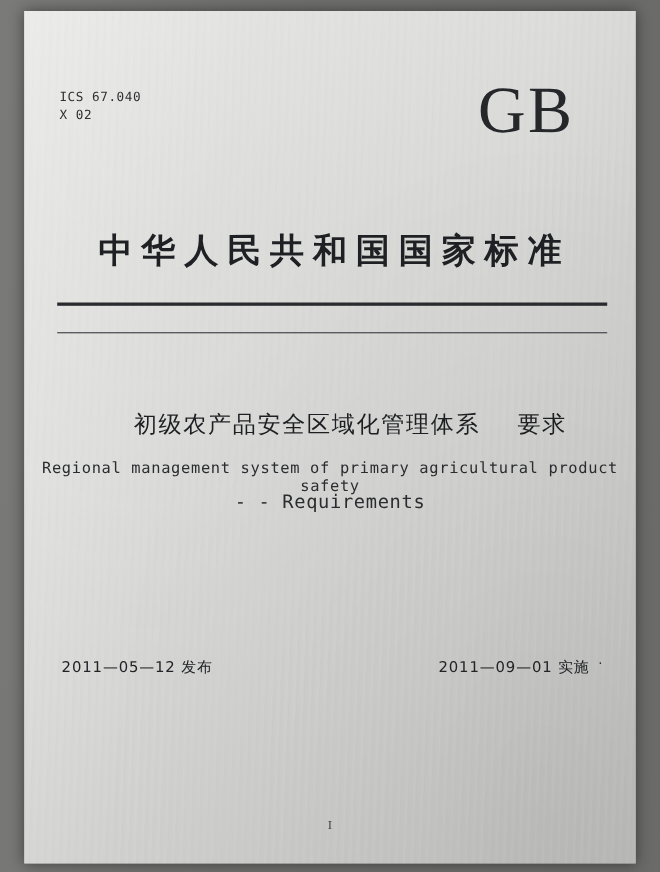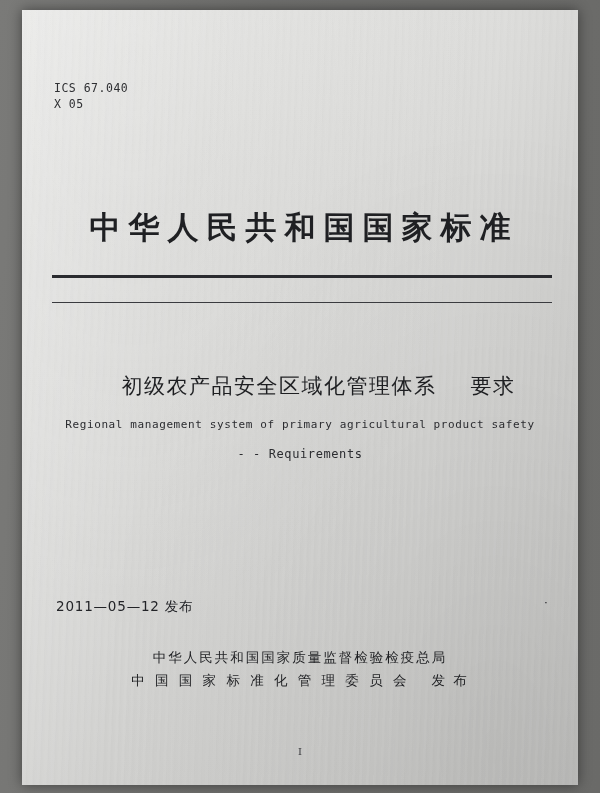--- a/index.html
+++ b/index.html
@@ -141,32 +141,32 @@
   }
   .subject-cn .gapword { margin-left: 34px; }
 
   .subject-en1 {
     position: absolute;
     left: 0;
     right: 0;
     top: 408px;
     text-align: center;
     font-family: "DejaVu Sans Mono", monospace;
-    font-size: 11px;
+    font-size: 14px;
     letter-spacing: 0.6px;
     color: #2b2c30;
   }
   .subject-en2 {
     position: absolute;
     left: 0;
     right: 0;
     top: 437px;
     text-align: center;
     font-family: "DejaVu Sans Mono", monospace;
-    font-size: 12px;
+    font-size: 17px;
     letter-spacing: 0.6px;
     color: #2b2c30;
   }
 
   
   .date-issue {
     position: absolute;
     left: 34px;
     top: 588px;
     font-family: "DejaVu Sans", sans-serif;
@@ -224,44 +224,40 @@
 </style>
 </head>
 <body>
 
 <div class="scan-bg">
   <div class="page">
     <div class="content">
 
       <div class="ics">
         <div>ICS 67.040</div>
-        <div>X 05</div>
+        <div>X 02</div>
       </div>
 
+      <div class="gb-mark">GB</div>
 
       <div class="cn-title">中华人民共和国国家标准</div>
 
 
       <div class="rule-thick"></div>
       <div class="rule-thin"></div>
 
       <div class="subject-cn">
         <span>初级农产品安全区域化管理体系</span><span class="gapword">要求</span>
       </div>
 
       <div class="subject-en1">Regional management system of primary agricultural product safety</div>
       <div class="subject-en2">- - Requirements</div>
 
       <div class="date-issue">2011—05—12 发布</div>
+      <div class="date-impl">2011—09—01 实施</div>
       <div class="impl-dot">·</div>
 
-      <div class="publisher">
-        <div>中华人民共和国国家质量监督检验检疫总局</div>
-        <div class="line2">
-          <span>中 国 国 家 标 准 化 管 理 委 员 会</span><span class="pub-word">发 布</span>
-        </div>
-      </div>
 
       <div class="page-num">I</div>
 
     </div>
   </div>
 </div>
 
 </body></html>

